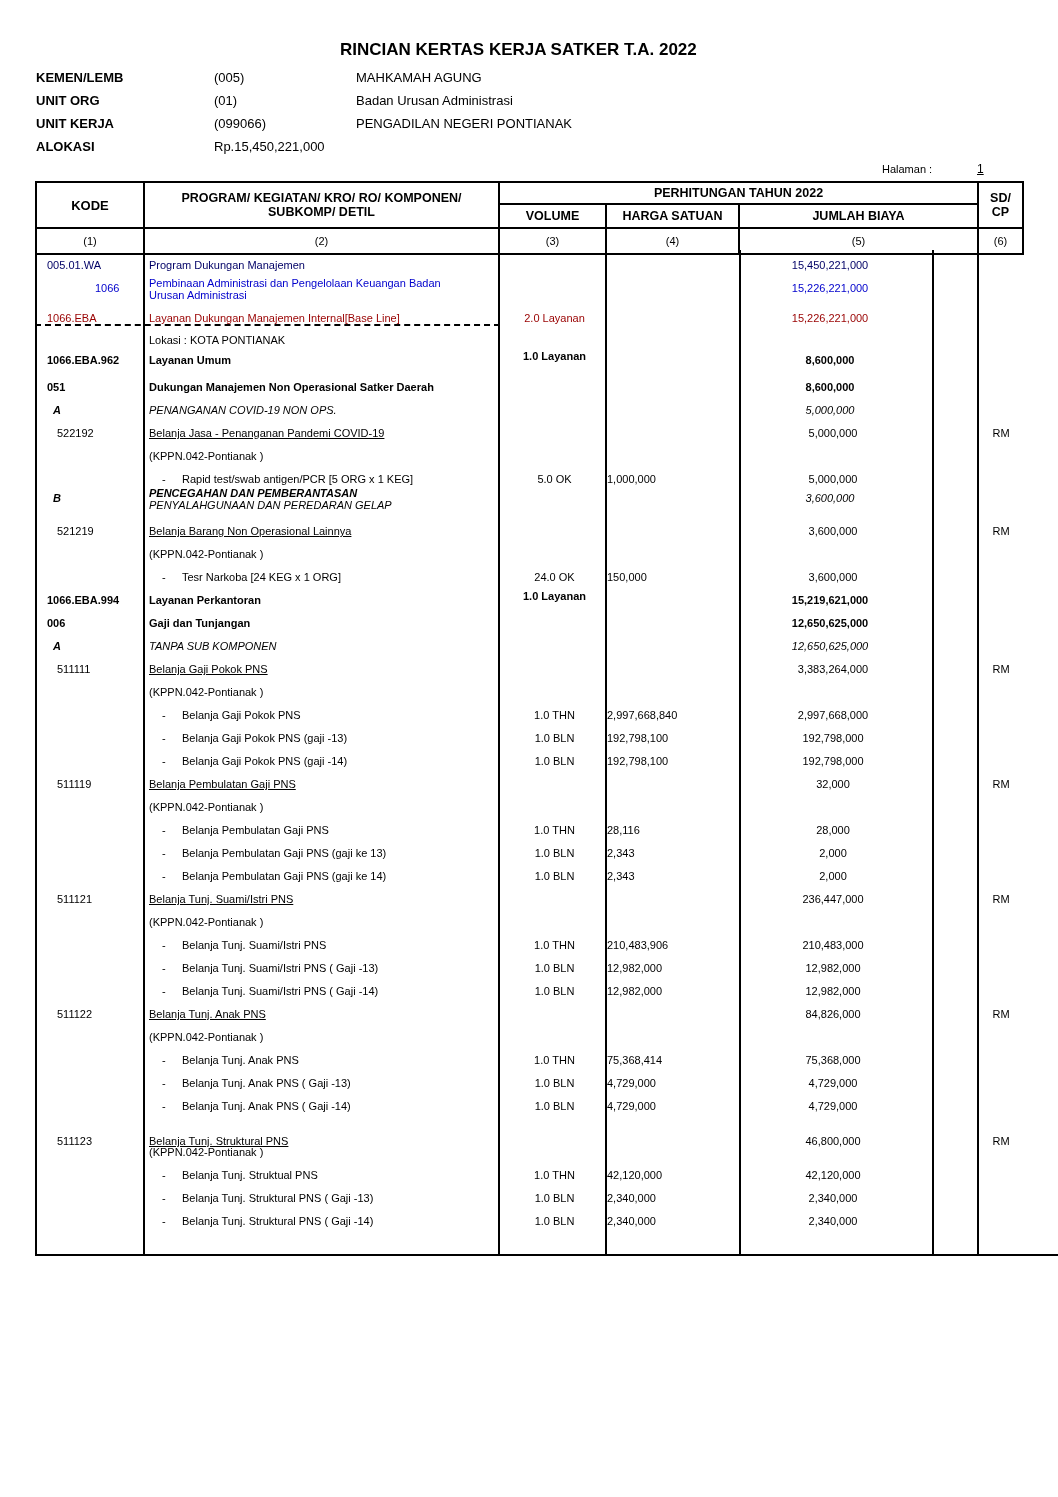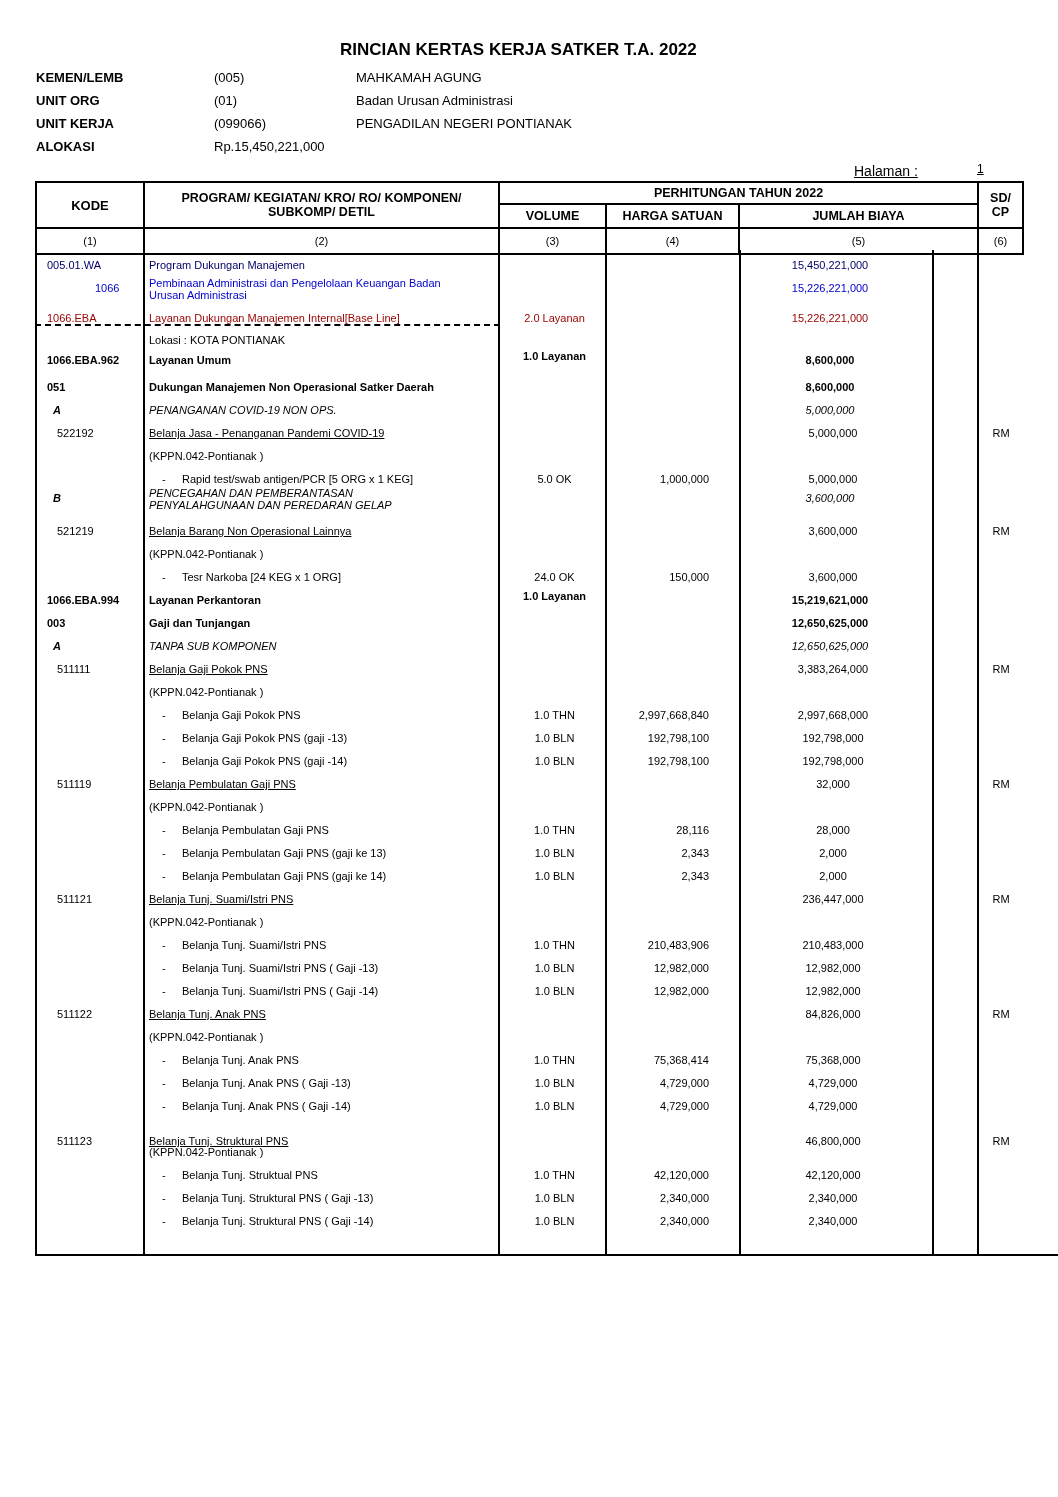--- a/index.html
+++ b/index.html
@@ -2,21 +2,21 @@
 <html><head>
 <meta charset="utf-8">
 <style>
   html, body { margin: 0; padding: 0; background: #ffffff; }
   body { width: 1058px; height: 1497px; position: relative; font-family: "Liberation Sans", sans-serif; color: #000; }
   .title { position: absolute; left: 340px; top: 40px; font-size: 17px; font-weight: bold; letter-spacing: 0px; }
   .meta { position: absolute; left: 36px; font-size: 13px; }
   .meta .k { position: absolute; left: 0; font-weight: bold; white-space: nowrap; }
   .meta .c { position: absolute; left: 178px; white-space: nowrap; }
   .meta .v { position: absolute; left: 320px; white-space: nowrap; }
-  .halaman { position: absolute; left: 854px; top: 163px; font-size: 14px; text-decoration: underline; }
+  .halaman { position: absolute; left: 882px; top: 163px; font-size: 11px; }
   .halaman-num { position: absolute; left: 977px; top: 162px; font-size: 12px; text-decoration: underline; }
 
   table.main { position: absolute; left: 35px; top: 181px; width: 987px; border-collapse: collapse; table-layout: fixed; font-size: 11px; }
   table.main th { border: 2px solid #000; font-weight: bold; text-align: center; padding: 0; }
   .th-big { font-size: 13px; }
   .th-mid { font-size: 12.5px; }
   .num-row td { border: 2px solid #000; text-align: center; height: 22px; font-size: 11px; }
   col.c1 { width: 108px; }
   col.c2 { width: 355px; }
   col.c3 { width: 107px; }
@@ -27,21 +27,21 @@
 
   .body-wrap { position: absolute; left: 35px; top: 250px; width: 1036px; height: 1006px; border: 2px solid #000; border-top: none; box-sizing: border-box; }
   .vline { position: absolute; top: 0; bottom: 0; width: 2px; background: #000; }
   .dash { position: absolute; left: -2px; top: 74px; width: 465px; height: 0; border-top: 2px dashed #000; }
 
   .row { position: absolute; left: 0; width: 983px; height: 22px; font-size: 11px; }
   .row span { position: absolute; white-space: nowrap; top: 4px; }
   .kode { left: 10px; }
   .desc { left: 112px; }
   .vol { left: 465px; width: 105px; text-align: center; }
-  .harga { left: 540px; width: 132px; text-align: right; }
+  .harga { left: 570px; width: 132px; text-align: left; }
   .jumlah { left: 700px; width: 192px; text-align: center; }
   .sd { left: 944px; width: 40px; text-align: center; }
   .bold { font-weight: bold; }
   .ital { font-style: italic; }
   .ul { text-decoration: underline; }
   .navy { color: #000066; }
   .blue { color: #0000cc; }
   .red { color: #990000; }
   .dashmark { left: 125px; }
   .detail { left: 145px; }
@@ -193,21 +193,21 @@
         <span class="kode "></span>
         <span class="dashmark">-</span>
         <span class="detail ">Rapid test/swab antigen/PCR [5 ORG x 1 KEG]</span>
         <span class="vol ">5.0 OK</span>
         <span class="harga ">1,000,000</span>
         <span class="jumlah ">5,000,000</span>
         <span class="sd "></span>
       </div>
       <div class="row" style="top: 238px;">
         <span class="kode ital bold" style="left: 16px;">B</span>
-        <span class="desc ital" style="top: -1px;">PENCEGAHAN DAN PEMBERANTASAN</span>
+        <span class="desc ital" style="top: -1px; font-weight: bold;">PENCEGAHAN DAN PEMBERANTASAN</span>
         <span class="desc ital" style="top: 11px;">PENYALAHGUNAAN DAN PEREDARAN GELAP</span>
         <span class="vol ital"></span>
         <span class="harga "></span>
         <span class="jumlah ital" style="width: 186px;">3,600,000</span>
         <span class="sd "></span>
       </div>
       <div class="row" style="top: 271px;">
         <span class="kode " style="left: 20px;">521219</span>
         <span class="desc ul">Belanja Barang Non Operasional Lainnya</span>
         <span class="vol "></span>
@@ -234,21 +234,21 @@
       </div>
       <div class="row" style="top: 340px;">
         <span class="kode bold">1066.EBA.994</span>
         <span class="desc bold">Layanan Perkantoran</span>
         <span class="vol bold" style="top: 0px;">1.0 Layanan</span>
         <span class="harga "></span>
         <span class="jumlah bold" style="width: 186px;">15,219,621,000</span>
         <span class="sd "></span>
       </div>
       <div class="row" style="top: 363px;">
-        <span class="kode bold">003</span>
+        <span class="kode bold">006</span>
         <span class="desc bold">Gaji dan Tunjangan</span>
         <span class="vol bold"></span>
         <span class="harga "></span>
         <span class="jumlah bold" style="width: 186px;">12,650,625,000</span>
         <span class="sd "></span>
       </div>
       <div class="row" style="top: 386px;">
         <span class="kode ital bold" style="left: 16px;">A</span>
         <span class="desc ital">TANPA SUB KOMPONEN</span>
         <span class="vol ital"></span>

